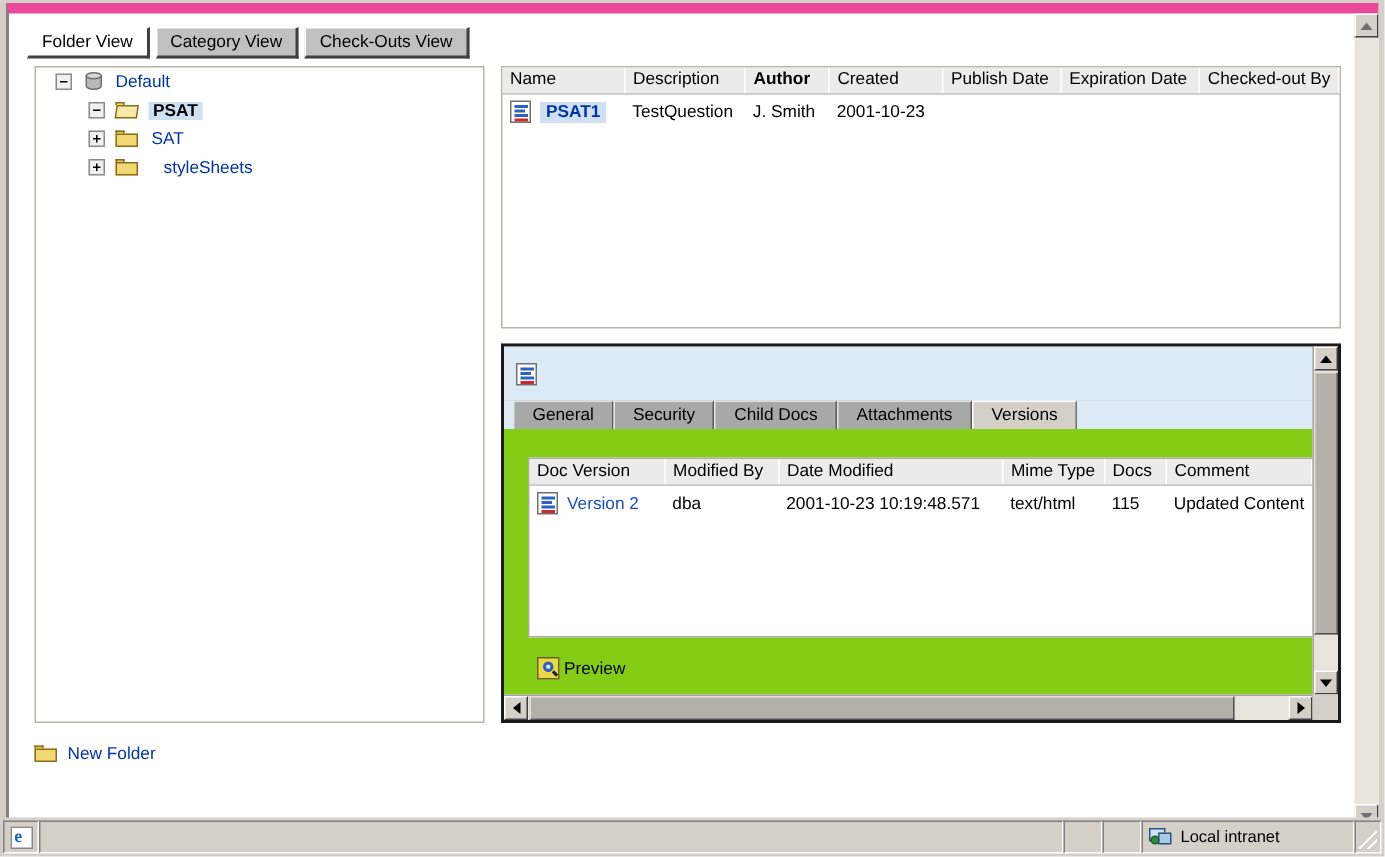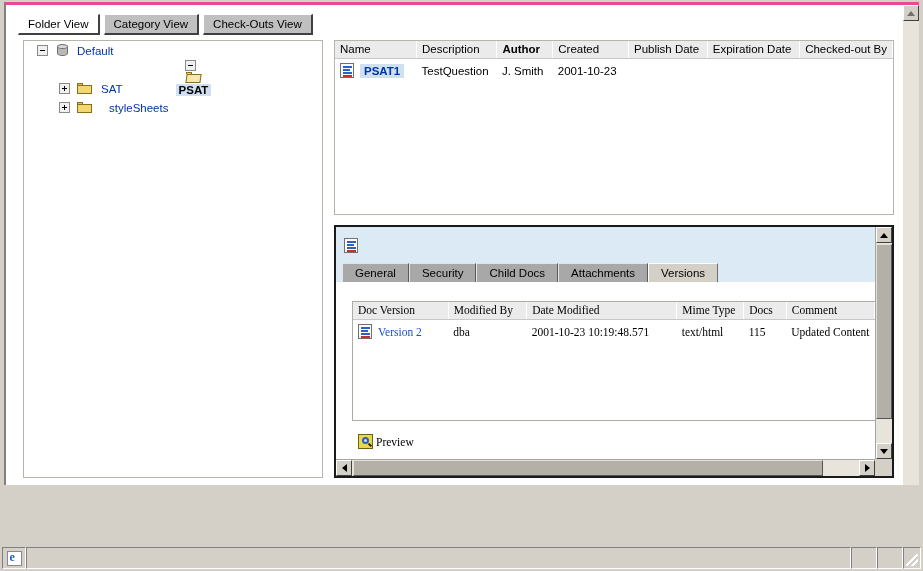--- a/index.html
+++ b/index.html
@@ -23,24 +23,24 @@
     left: 0; top: 0;
     width: 923px; height: 571px;
     background: #d4d0c8;
     box-sizing: border-box;
   }
 
   
   #page-area {
     position: absolute;
     left: 4px; top: 2px;
-    width: 915px; height: 483px;
+    width: 915px; height: 543px;
     background: #ffffff;
     border-left: 2px solid #808080;
-    border-top: 3px solid #ec4899;
+    border-top: 7px solid #ec4899;
     box-sizing: border-box;
     overflow: hidden;
   }
 
   
   #view-tabs {
     position: absolute;
     left: 12px; top: 9px;
     height: 21px;
     display: flex;
@@ -298,23 +298,22 @@
     background: #d4d0c8;
     border-top: 1px solid #ffffff;
     border-left: 1px solid #ffffff;
     border-right: 1px solid #6f6f6f;
   }
   #inspector-body {
     position: absolute;
     left: 0; top: 55px;
     right: 17px;
     bottom: 17px;
-    background: #ffffff;
-    box-sizing: border-box;
-    font-family: Liberation Serif, serif;
+    background: #84cc16;
+    box-sizing: border-box;
   }
   #versions-pane {
     position: absolute;
     left: 16px; top: 19px;
     right: 0px;
     height: 120px;
     background: #ffffff;
     border: 1px solid #b0aca4;
     border-right: none;
     box-sizing: border-box;
@@ -602,21 +601,21 @@
 
       <div class="tree-row" style="padding-left:13px; ">
         <div class="tree-toggle"></div>
         <div class="icon-cyl" style="margin-left:8px;">
           <div class="body"></div>
             <div class="top"></div>
         </div>
         <span class="tree-label" style="margin-left:8px;">Default</span>
       </div>
 
-      <div class="tree-row" style="padding-left:35px;flex-direction:column;">
+      <div class="tree-row" style="padding-left:35px;">
         <div class="tree-toggle"></div>
         <div class="icon-folder open" style="margin-left:7px;">
           <div class="tab"></div>
             <div class="box"></div>
         </div>
         <span class="tree-label selected" style="margin-left:6px;">PSAT</span>
       </div>
 
       <div class="tree-row" style="padding-left:35px;">
         <div class="tree-toggle plus"></div>
@@ -783,16 +782,24 @@
 
   </div>
 
   <div id="status-bar">
     <div class="sb-panel" id="sb-icon-panel">
       <span class="icon-ie"></span>
     </div>
     <div class="sb-panel" id="sb-main"></div>
     <div class="sb-panel" id="sb-gap1"></div>
     <div class="sb-panel" id="sb-gap2"></div>
+    <div class="sb-panel" id="sb-zone">
+      <span class="icon-zone">
+        <span class="mon"></span>
+          <span class="mon2"></span>
+          <span class="globe"></span>
+      </span>
+      <span>Local intranet</span>
+    </div>
     <div class="sb-panel" id="sb-grip"></div>
   </div>
 
 </div>
 
 </body></html>

